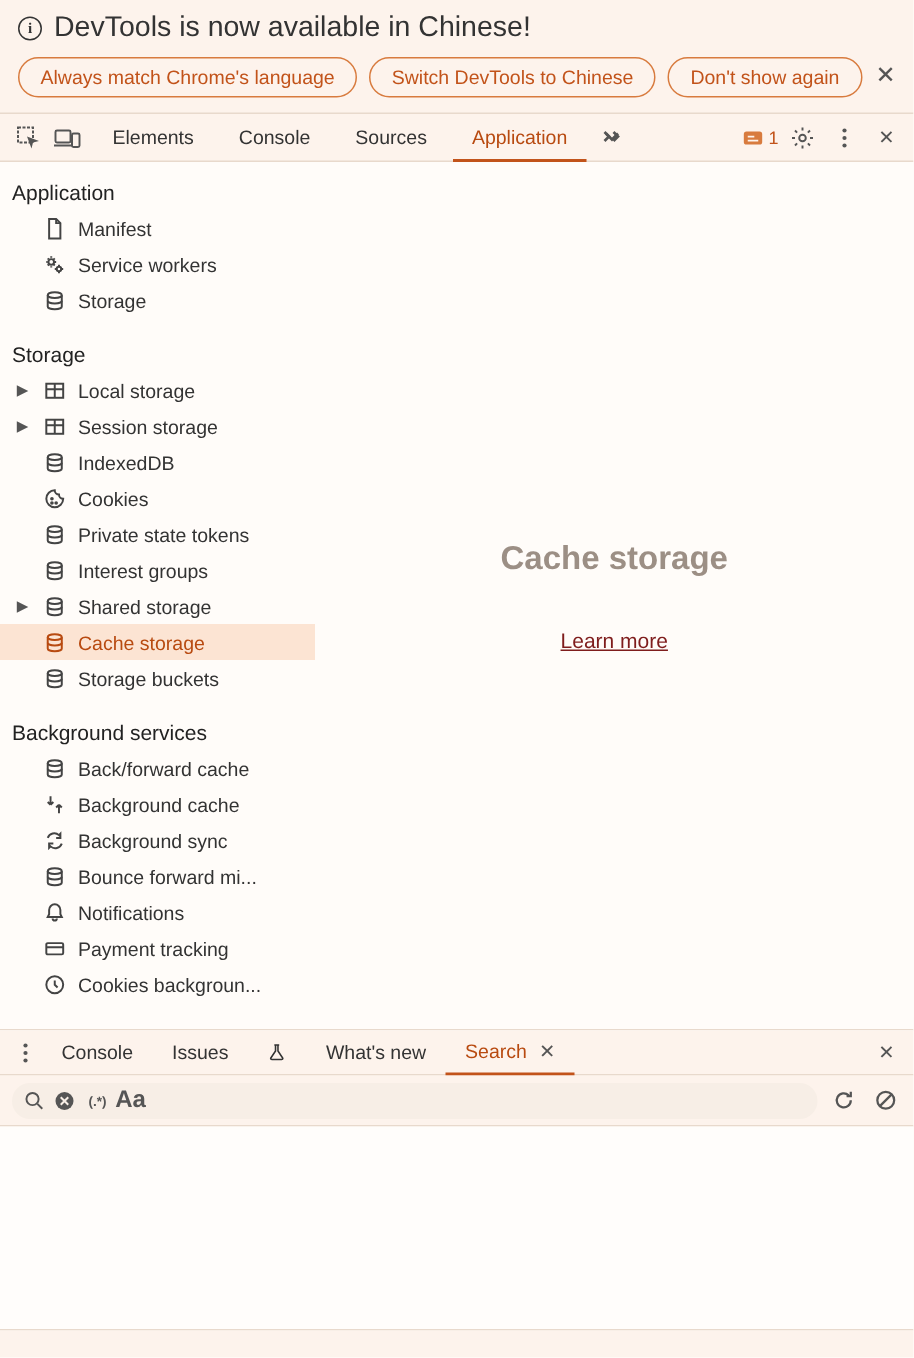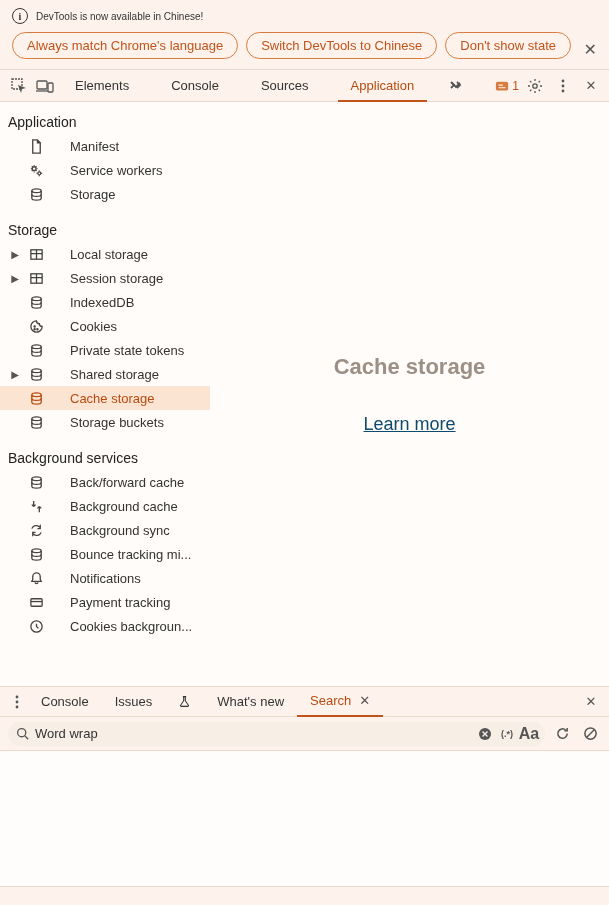--- a/index.html
+++ b/index.html
@@ -28,21 +28,21 @@
     gap: 8px;
     margin-bottom: 8px;
   }
   .info-icon {
     width: 16px; height: 16px;
     border: 1.5px solid #333; border-radius: 50%;
     display:flex;align-items:center;justify-content:center;
     font-size:10px;font-weight:bold;flex-shrink:0;
     font-family: Georgia, serif;
   }
-  .infobar-text { font-size: 10px; }
+  .infobar-text { font-size: 19px; }
   .infobar-close {
     position:absolute; top:40px; right:12px;
     font-size:16px; color:#555; cursor:pointer;
   }
   .chipsrow { display:flex; gap:8px; flex-wrap:wrap; }
   .chip {
     border:1px solid #d87b3e;
     color:#c2531a;
     background:transparent;
     border-radius:14px;
@@ -56,21 +56,21 @@
     height:32px;
     background:#fdf3ec;
     border-bottom:1px solid #e8d9cc;
     padding:0 6px;
   }
   .toolbar-btn {
     width:26px;height:26px;
     display:flex;align-items:center;justify-content:center;
     color:#555;cursor:pointer;
   }
-  .toolbar .tabs { display:flex; align-items:center; gap:16px; margin-left:4px; flex:1; }
+  .toolbar .tabs { display:flex; align-items:center; gap:4px; margin-left:4px; flex:1; }
   .tab {
     padding:0 13px; height:32px; line-height:32px;
     font-size:13px; color:#333; cursor:pointer;
   }
   .tab.active { color:#b84a10; border-bottom:2px solid #c2531a; }
   .toolbar-right { display:flex; align-items:center; gap:4px; }
   .issues-count { display:flex;align-items:center;gap:3px;color:#c2531a;font-size:12px;}
   .issues-count svg { width:14px;height:14px;}
   .gear,.kebab,.close-top { width:24px;height:24px;display:flex;align-items:center;justify-content:center;cursor:pointer;color:#555;}
 
@@ -93,29 +93,29 @@
     padding:4px 4px 4px 10px;
     font-size:13px; color:#333;
     cursor:pointer;
     height:24px;
     white-space:nowrap; overflow:hidden; text-overflow:ellipsis;
   }
   .item .arrow { width:10px;display:inline-block;text-align:center;color:#555;font-size:10px;}
   .item .icon { width:16px;height:16px;display:flex;align-items:center;justify-content:center;flex-shrink:0;color:#444;}
   .item.selected { background:#fce4d3; color:#b84a10; border-radius:0;}
   .item.selected .icon{color:#b84a10;}
-  .item .label{overflow:hidden;text-overflow:ellipsis;margin-left:18px;}
+  .item .label{overflow:hidden;text-overflow:ellipsis;}
 
   .detail {
     flex:1; display:flex; flex-direction:column;
     align-items:center; justify-content:center;
     background:#fffcf9;
   }
   .detail-title { font-size:22px; color:#9c8f85; font-weight:600; margin-bottom:18px;}
-  .learn-link { color:#0c4a6e; font-size:18px; text-decoration:underline; cursor:pointer;margin-top:16px;}
+  .learn-link { color:#7f1d1d; font-size:14px; text-decoration:underline; cursor:pointer;margin-top:16px;}
 
   
   .drawer {
     height:218px; display:flex; flex-direction:column;
     background:#fffcf9;
   }
   .drawer-tabs {
     display:flex; align-items:center; height:30px;
     background:#fdf3ec; border-bottom:1px solid #e8d9cc;
     padding:0 6px; gap:0;
@@ -156,21 +156,21 @@
 <body>
 
 <div class="infobar">
   <div class="infobar-row1">
     <span class="info-icon">i</span>
     <span class="infobar-text">DevTools is now available in Chinese!</span>
   </div>
   <div class="chipsrow">
     <button class="chip">Always match Chrome's language</button>
     <button class="chip">Switch DevTools to Chinese</button>
-    <button class="chip">Don't show state</button>
+    <button class="chip">Don't show again</button>
   </div>
   <div class="infobar-close">✕</div>
 </div>
 
 <div class="toolbar">
   <div class="toolbar-btn">
     <svg width="16" height="16" viewBox="0 0 16 16" fill="none" stroke="currentColor" stroke-width="1.3">
       <rect x="1" y="1" width="10" height="10" stroke-dasharray="2 1"></rect>
       <path d="M7 7 L15 10 L11 11 L10 15 Z" fill="currentColor" stroke="none"></path>
     </svg>
@@ -306,20 +306,31 @@
         <span class="icon">
           <svg width="15" height="15" viewBox="0 0 16 16" fill="none" stroke="currentColor" stroke-width="1.4">
             <ellipse cx="8" cy="4" rx="5" ry="2"></ellipse>
             <path d="M3 4v8c0 1.1 2.2 2 5 2s5-.9 5-2V4"></path>
             <path d="M3 8c0 1.1 2.2 2 5 2s5-.9 5-2"></path>
           </svg>
         </span>
         <span class="label">Private state tokens</span>
       </div>
       <div class="item">
+        <span class="arrow"></span>
+        <span class="icon">
+          <svg width="15" height="15" viewBox="0 0 16 16" fill="none" stroke="currentColor" stroke-width="1.4">
+            <ellipse cx="8" cy="4" rx="5" ry="2"></ellipse>
+            <path d="M3 4v8c0 1.1 2.2 2 5 2s5-.9 5-2V4"></path>
+            <path d="M3 8c0 1.1 2.2 2 5 2s5-.9 5-2"></path>
+          </svg>
+        </span>
+        <span class="label">Interest groups</span>
+      </div>
+      <div class="item">
         <span class="arrow">▶</span>
         <span class="icon">
           <svg width="15" height="15" viewBox="0 0 16 16" fill="none" stroke="currentColor" stroke-width="1.4">
             <ellipse cx="8" cy="4" rx="5" ry="2"></ellipse>
             <path d="M3 4v8c0 1.1 2.2 2 5 2s5-.9 5-2V4"></path>
             <path d="M3 8c0 1.1 2.2 2 5 2s5-.9 5-2"></path>
           </svg>
         </span>
         <span class="label">Shared storage</span>
       </div>
@@ -380,21 +391,21 @@
       </div>
       <div class="item">
         <span class="arrow"></span>
         <span class="icon">
           <svg width="15" height="15" viewBox="0 0 16 16" fill="none" stroke="currentColor" stroke-width="1.4">
             <ellipse cx="8" cy="4" rx="5" ry="2"></ellipse>
             <path d="M3 4v8c0 1.1 2.2 2 5 2s5-.9 5-2V4"></path>
             <path d="M3 8c0 1.1 2.2 2 5 2s5-.9 5-2"></path>
           </svg>
         </span>
-        <span class="label">Bounce tracking mi...</span>
+        <span class="label">Bounce forward mi...</span>
       </div>
       <div class="item">
         <span class="arrow"></span>
         <span class="icon">
           <svg width="15" height="15" viewBox="0 0 16 16" fill="none" stroke="currentColor" stroke-width="1.4">
             <path d="M8 2a4 4 0 00-4 4v3l-1 2h10l-1-2V6a4 4 0 00-4-4zM6.5 12a1.5 1.5 0 003 0"></path>
           </svg>
         </span>
         <span class="label">Notifications</span>
       </div>
@@ -450,21 +461,20 @@
     <div class="spacer"></div>
     <div class="drawer-close">✕</div>
   </div>
 
   <div class="searchbar">
     <div class="searchfield">
       <svg width="13" height="13" viewBox="0 0 16 16" fill="none" stroke="#555" stroke-width="1.6">
           <circle cx="7" cy="7" r="5"></circle>
           <path d="M11 11l4 4"></path>
         </svg>
-      <input type="text" value="Word wrap" style="">
       <span class="mini">
         <svg width="14" height="14" viewBox="0 0 14 14">
             <circle cx="7" cy="7" r="6" fill="#555"></circle>
             <path d="M4.5 4.5l5 5M9.5 4.5l-5 5" stroke="#f7eee6" stroke-width="1.4"></path>
           </svg>
       </span>
       <span class="mini" style="font-size:9px;font-weight:bold;">(<span>.*</span>)</span>
       <span class="mini" style="font-size:16px;font-weight:600;text-align:center;">Aa</span>
     </div>
     <div class="iconbtn">

